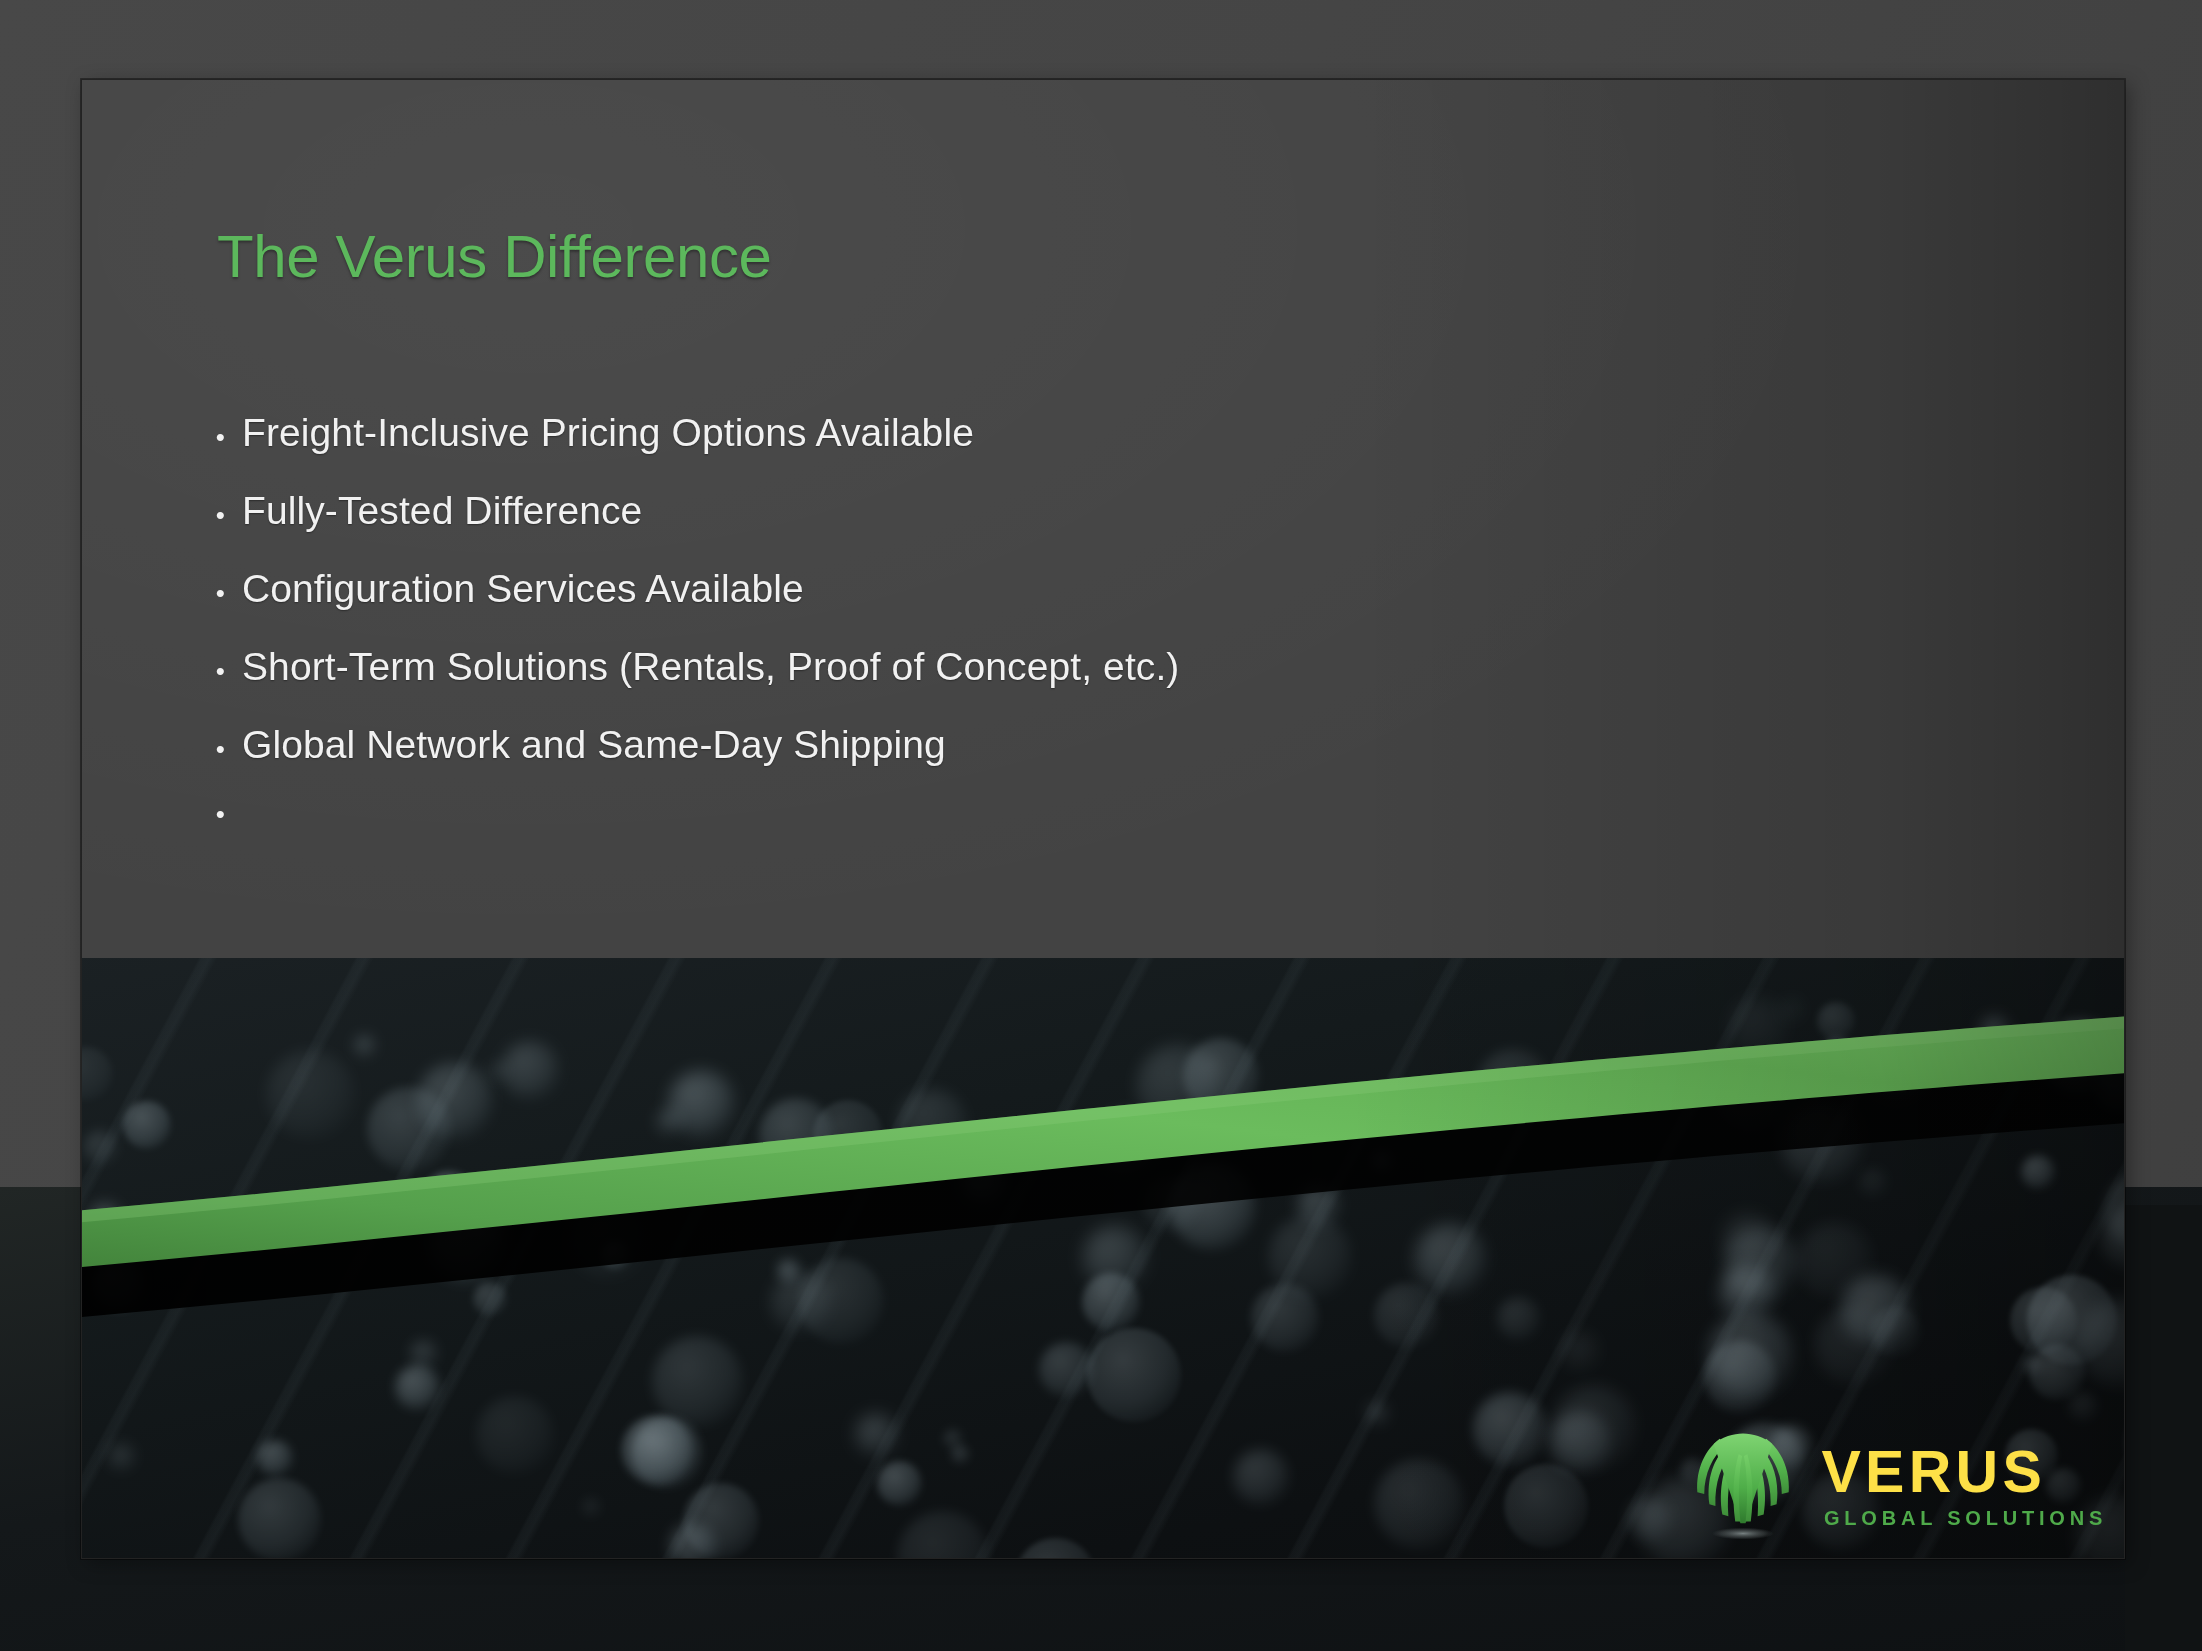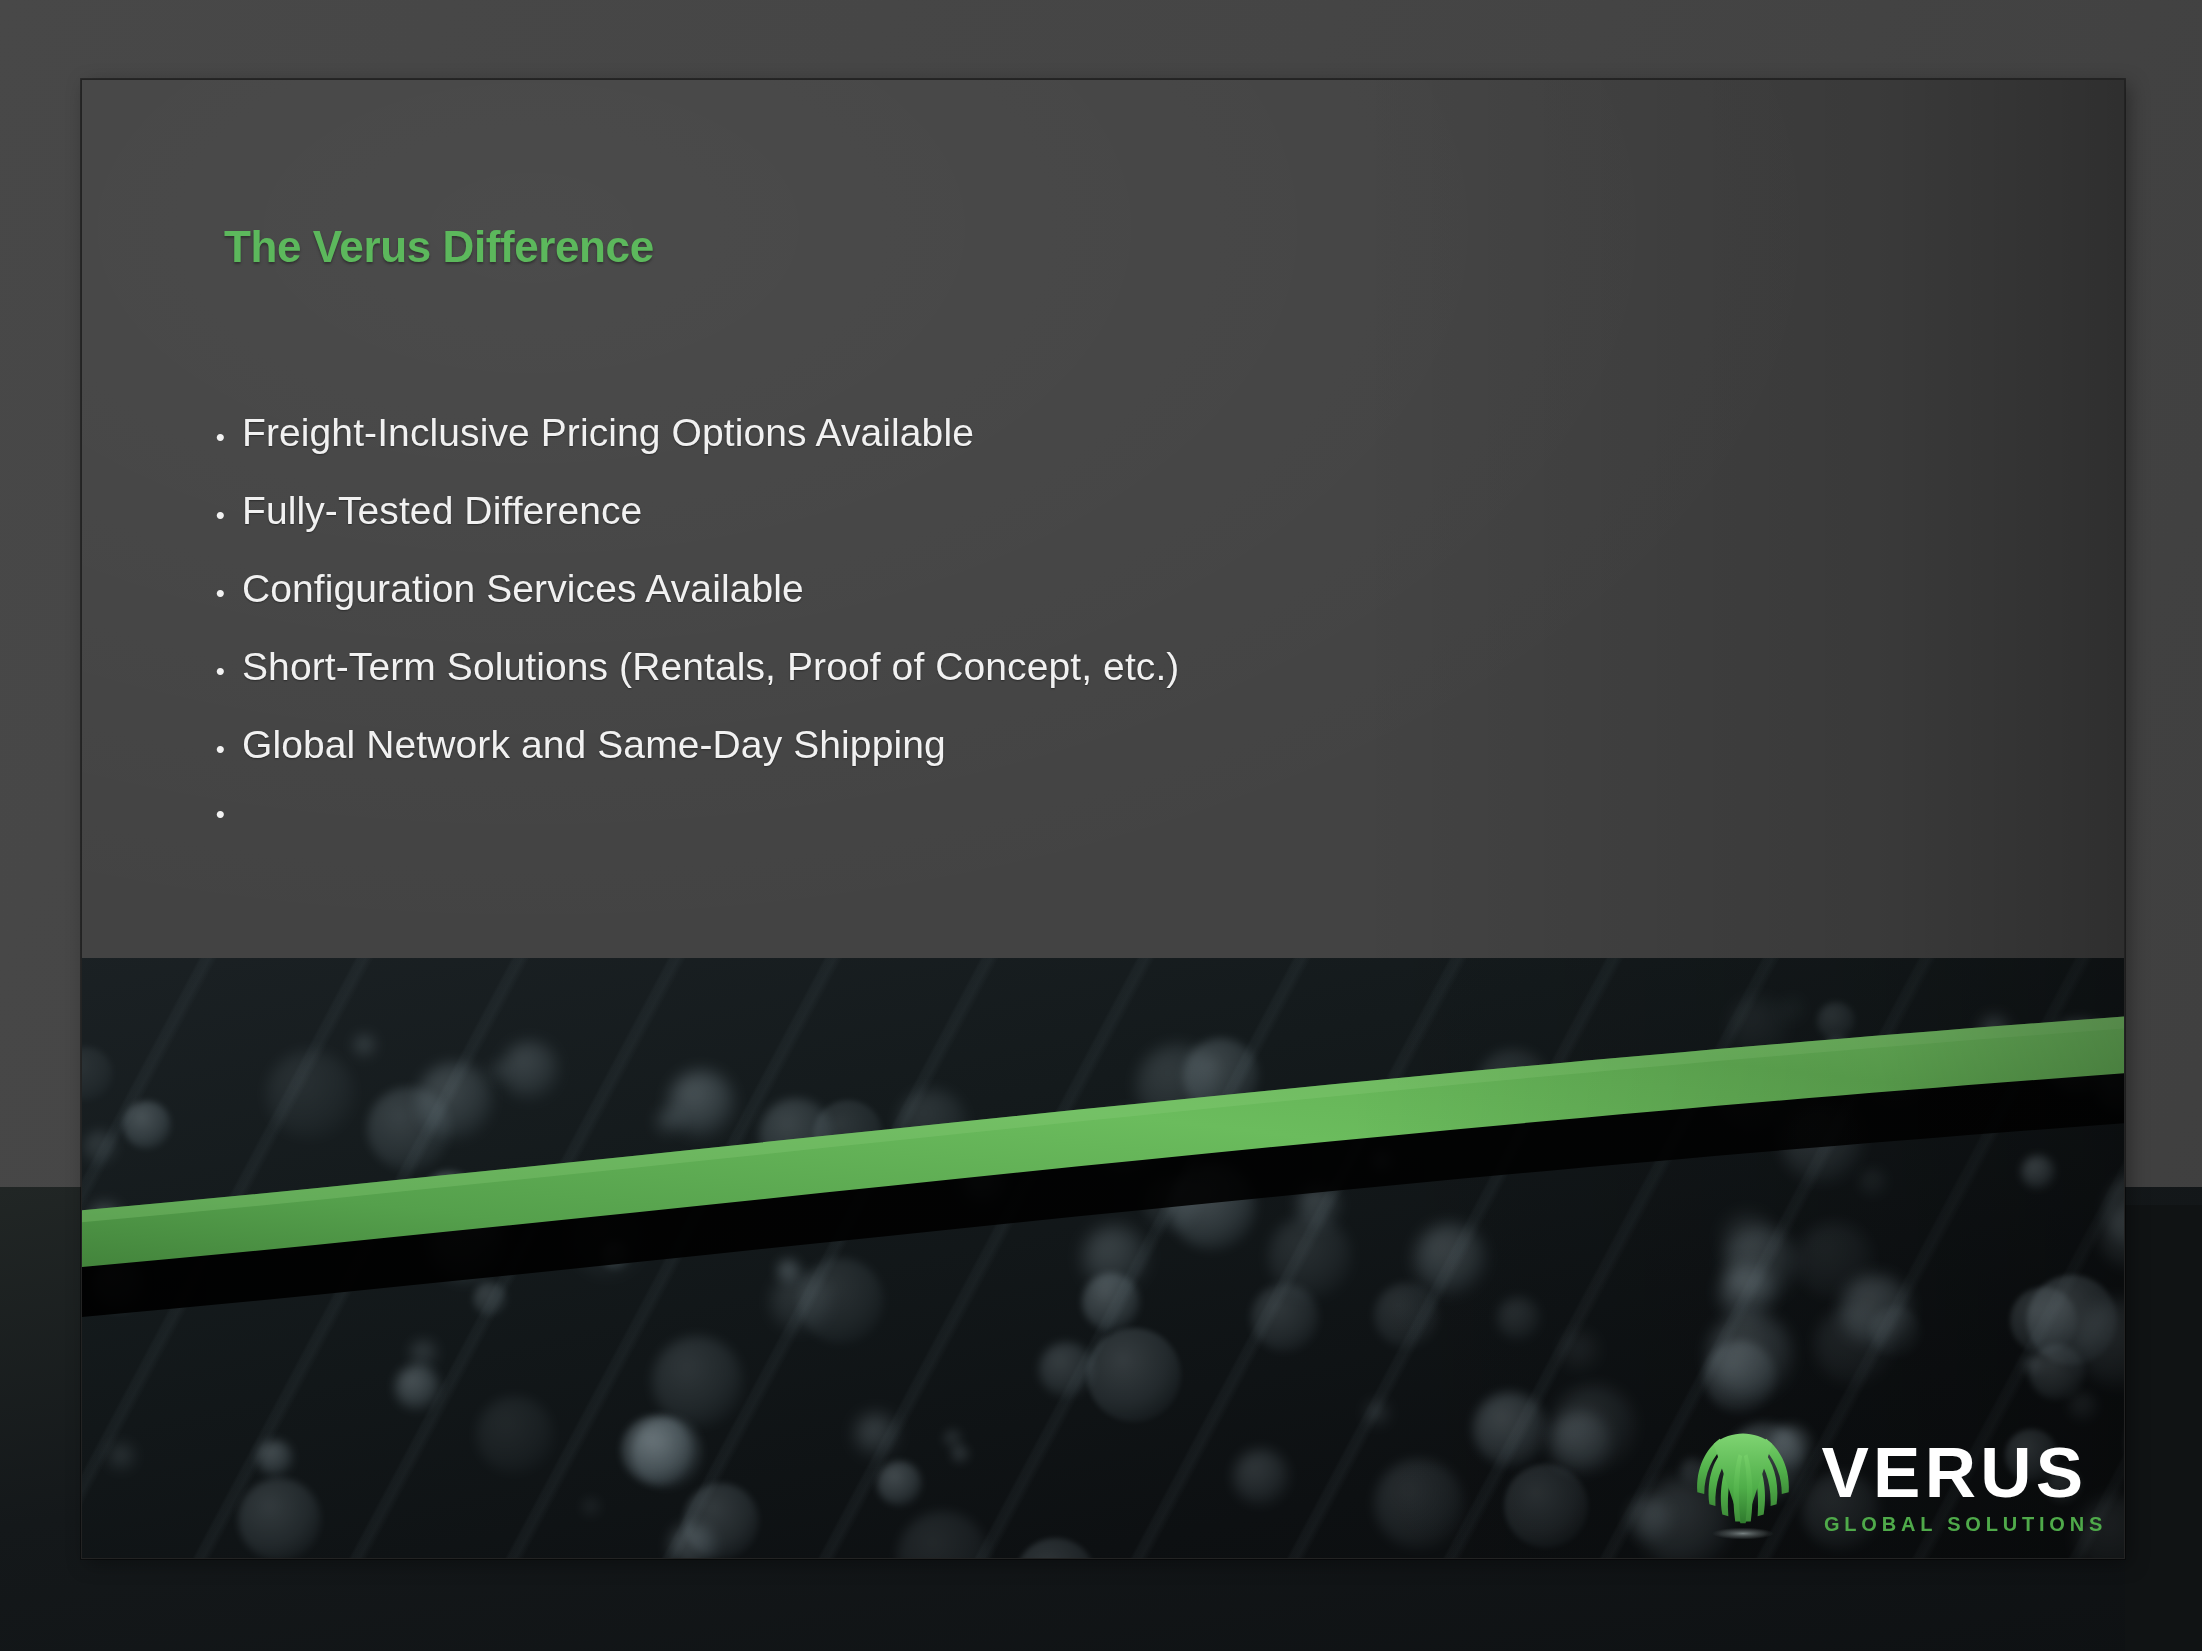--- a/index.html
+++ b/index.html
@@ -84,23 +84,23 @@
     position:absolute;
     left:-103px; top:800px;
     width:2271px; height:482px;
     pointer-events:none;
   }
   #band-wrap svg { display:block; width:100%; height:100%; }
 
   
   #title {
     position:absolute;
-    left:142px; top:142px;
-    font-size:44px;
-    font-weight:bold;
+    left:135px; top:142px;
+    font-size:60px;
+    font-weight:normal;
     letter-spacing:-0.4px;
     color:#5cb85c;
     font-stretch:condensed;
     text-shadow:0 1.7px 2.6px rgba(0,0,0,.35);
     white-space:nowrap;
   }
 
   
   #bullets {
     position:absolute;
@@ -144,22 +144,22 @@
     position:relative;
   }
   #logo-mark svg { display:block; width:100%; height:100%; }
   #logo-words {
     margin-left:22.4px;
     display:flex;
     flex-direction:column;
     justify-content:center;
   }
   #logo-verus {
-    color:#ffffff;
-    font-size:71px;
+    color:#fde047;
+    font-size:59px;
     font-weight:bold;
     letter-spacing:4.3px;
     line-height:.98;
   }
   #logo-tagline {
     color:#4faa4a;
     font-size:20px;
     font-weight:bold;
     letter-spacing:4.8px;
     margin-top:6px;

